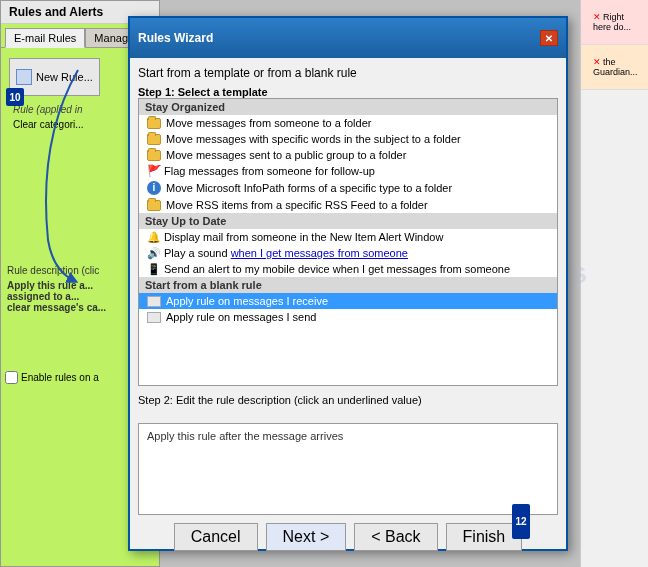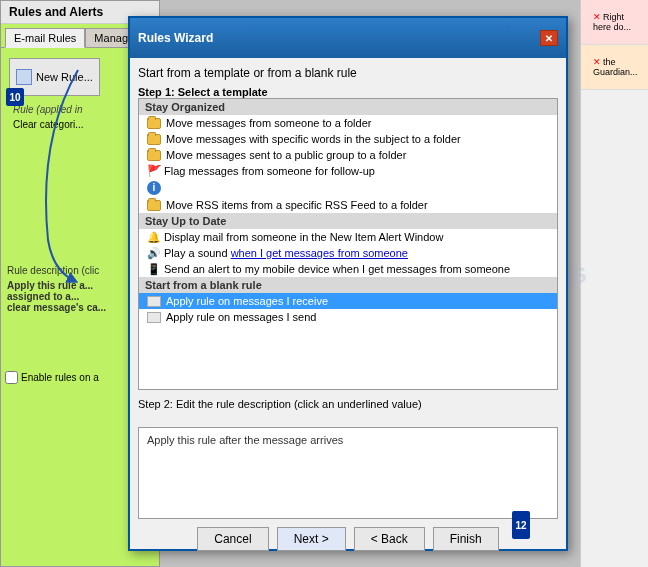--- a/index.html
+++ b/index.html
@@ -348,39 +348,39 @@
     .dialog-footer {
       display: flex;
       justify-content: center;
       align-items: center;
       gap: 8px;
       padding: 8px 0 4px;
     }
 
     .footer-btn {
       padding: 4px 16px;
-      font-size: 12px;
+      font-size: 16px;
       background: #e8e8e8;
       border: 1px solid #999;
       cursor: pointer;
       min-width: 65px;
       text-align: center;
     }
 
     .footer-btn.primary {
       background: #e0e8f8;
     }
 
     
     .badge-12 {
       position: absolute;
       right: 36px;
       bottom: 10px;
       width: 18px;
-      height: 28px;
+      height: 35px;
       background: #003399;
       color: white;
       font-size: 10px;
       font-weight: bold;
       border-radius: 2px;
       display: flex;
       align-items: center;
       justify-content: center;
       z-index: 200;
       margin-left: 8px;
@@ -484,20 +484,21 @@
       <div class="rule-item">
         <span class="icon-move"></span>
         <span>Move messages sent to a public group to a folder</span>
       </div>
       <div class="rule-item">
         <span class="icon-flag">🚩</span>
         <span>Flag messages from someone for follow-up</span>
       </div>
       <div class="rule-item">
         <span class="icon-info">i</span>
+        <span>Move Microsoft InfoPath forms of a specific type to a folder</span>
       </div>
       <div class="rule-item">
         <span class="icon-move"></span>
         <span>Move RSS items from a specific RSS Feed to a folder</span>
       </div>
 
       <div class="section-header">Stay Up to Date</div>
       <div class="rule-item">
         <span class="icon-alert">🔔</span>
         <span>Display mail from someone in the New Item Alert Window</span>

